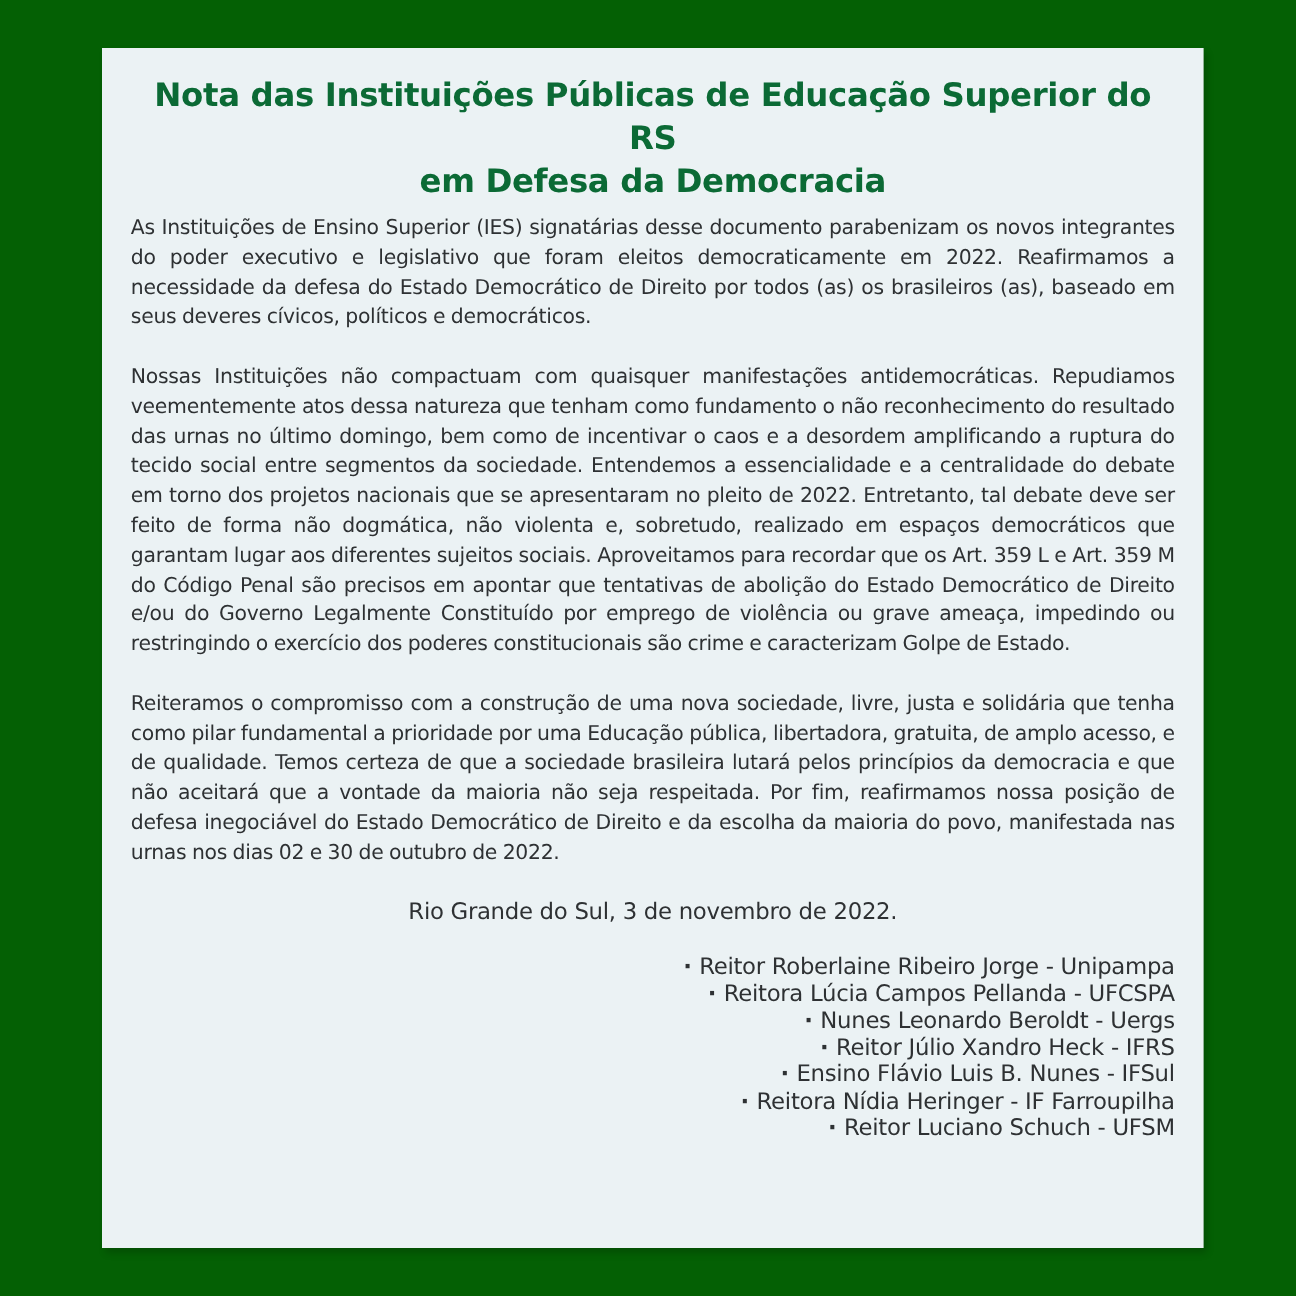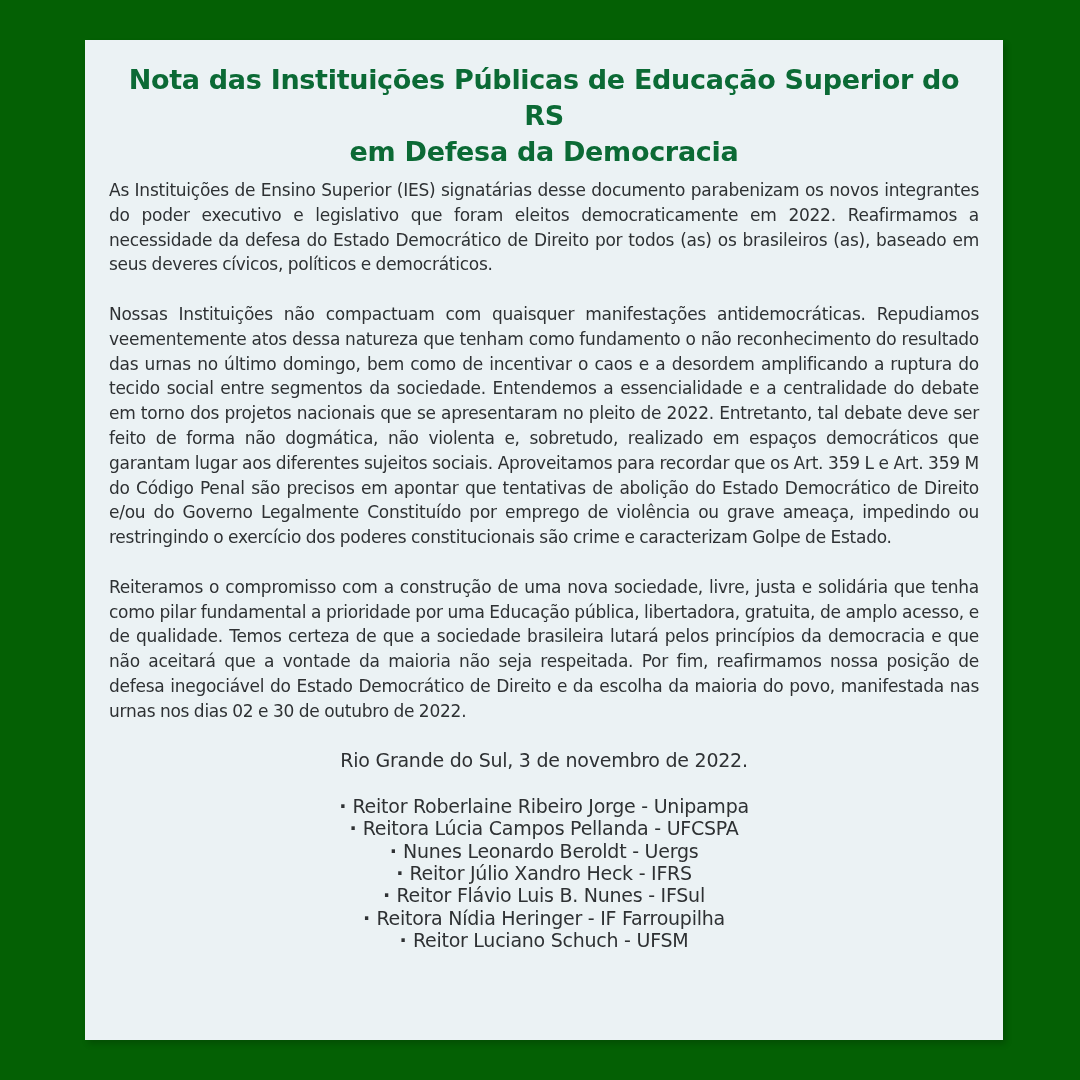--- a/index.html
+++ b/index.html
@@ -41,21 +41,21 @@
   }
   .para { margin: 0 0 24.8px 0; }
   .center-block {
     text-align: center;
     color: #2e3133;
     font-size: 19px;
     letter-spacing: -0.25px;
   }
   .place-date { margin: 0 0 22px 0; line-height: 24.8px; }
   .signatures { list-style: none; margin: 0; padding: 0; }
-  .signatures li { line-height: 22.3px; }
+  .signatures li { line-height: 22.3px; text-align: right; }
   .signatures li::before { content: "\00B7\00A0"; font-weight: bold; }
 </style>
 </head>
 <body>
 
 <div class="panel">
   <h1 class="title">
     <span>Nota das Instituições Públicas de Educação Superior do RS</span>
     <span>em Defesa da Democracia</span>
   </h1>
@@ -66,18 +66,18 @@
     <p class="para">Reiteramos o compromisso com a construção de uma nova sociedade, livre, justa e solidária que tenha como pilar fundamental a prioridade por uma Educação pública, libertadora, gratuita, de amplo acesso, e de qualidade. Temos certeza de que a sociedade brasileira lutará pelos princípios da democracia e que não aceitará que a vontade da maioria não seja respeitada. Por fim, reafirmamos nossa posição de defesa inegociável do Estado Democrático de Direito e da escolha da maioria do povo, manifestada nas urnas nos dias 02 e 30 de outubro de 2022.</p>
   </div>
 
   <div class="center-block">
     <p class="place-date">Rio Grande do Sul, 3 de novembro de 2022.</p>
     <ul class="signatures">
       <li>Reitor Roberlaine Ribeiro Jorge - Unipampa</li>
       <li>Reitora Lúcia Campos Pellanda - UFCSPA</li>
       <li>Nunes Leonardo Beroldt - Uergs</li>
       <li>Reitor Júlio Xandro Heck - IFRS</li>
-      <li>Reitor Flávio Luis B. Nunes - IFSul</li>
+      <li>Ensino Flávio Luis B. Nunes - IFSul</li>
       <li>Reitora Nídia Heringer  - IF Farroupilha</li>
       <li>Reitor Luciano Schuch - UFSM</li>
     </ul>
   </div>
 </div>
 
 </body></html>

